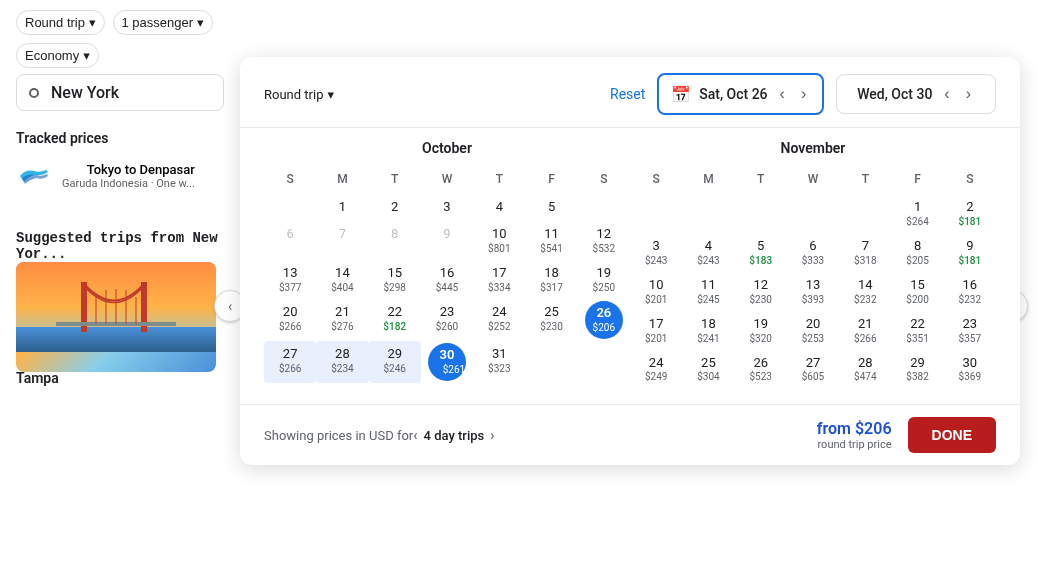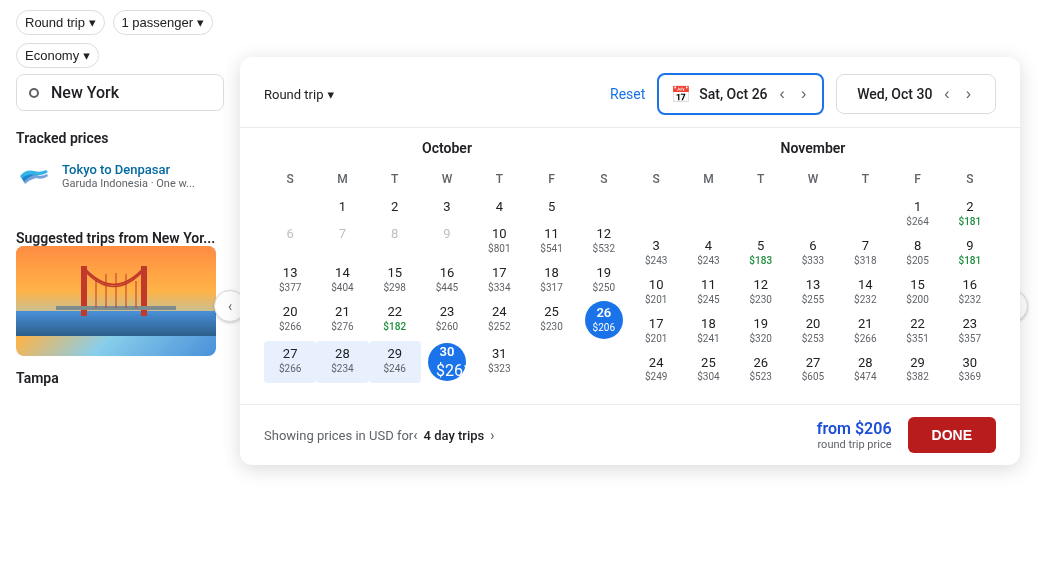--- a/index.html
+++ b/index.html
@@ -94,40 +94,42 @@
     .airline-logo {
       width: 36px; height: 24px;
       display: flex;
       align-items: center;
       justify-content: center;
     }
 
     .tracked-info .route {
       font-size: 13px;
       font-weight: 500;
-      color: #0369a1;
+      color: #000000;
+      text-align: right;
     }
 
     .tracked-info .airline {
       font-size: 11px;
       color: #5f6368;
     }
 
     
     .suggested-trips {
       position: absolute;
       top: 230px; left: 0;
       width: 240px;
       padding: 0 16px;
     }
 
     .suggested-title {
       font-size: 14px;
       font-weight: 600;
       color: #202124;
+      font-family: Liberation Mono, monospace;
     }
 
     .trip-card {
       width: 200px;
       height: 110px;
       border-radius: 8px;
       overflow: hidden;
       position: relative;
       margin-bottom: 8px;
     }
@@ -683,21 +685,21 @@
         <div class="cal-cell" style="background:#e8f0fe;">
             <div class="cell-wrapper">
               <span class="day-num">29</span>
               <span class="day-price">$246</span>
             </div>
           </div>
 
         <div class="cal-cell" style="display:flex;align-items:center;justify-content:center;">
           <div style="background:#1a73e8;border-radius:50%;width:38px;height:38px;display:flex;flex-direction:column;align-items:center;justify-content:center;">
             <span class="day-num" style="color:#fff;font-size:13px;font-weight:600;">30</span>
-            <span class="day-price" style="color:#fff;font-size:16px;margin-left:14px;">$261</span>
+            <span class="day-price" style="color:#fff;font-size:10px;margin-left:14px;">$261</span>
           </div>
         </div>
         <div class="cal-cell">
             <div class="cell-wrapper">
               <span class="day-num">31</span>
               <span class="day-price">$323</span>
             </div>
           </div>
         <div class="cal-cell empty">
             <div class="cell-wrapper">
@@ -819,21 +821,21 @@
           </div>
         <div class="cal-cell">
             <div class="cell-wrapper">
               <span class="day-num">12</span>
               <span class="day-price">$230</span>
             </div>
           </div>
         <div class="cal-cell">
             <div class="cell-wrapper">
               <span class="day-num">13</span>
-              <span class="day-price">$255</span>
+              <span class="day-price">$393</span>
             </div>
           </div>
         <div class="cal-cell">
             <div class="cell-wrapper">
               <span class="day-num">14</span>
               <span class="day-price">$232</span>
             </div>
           </div>
         <div class="cal-cell">
             <div class="cell-wrapper">

